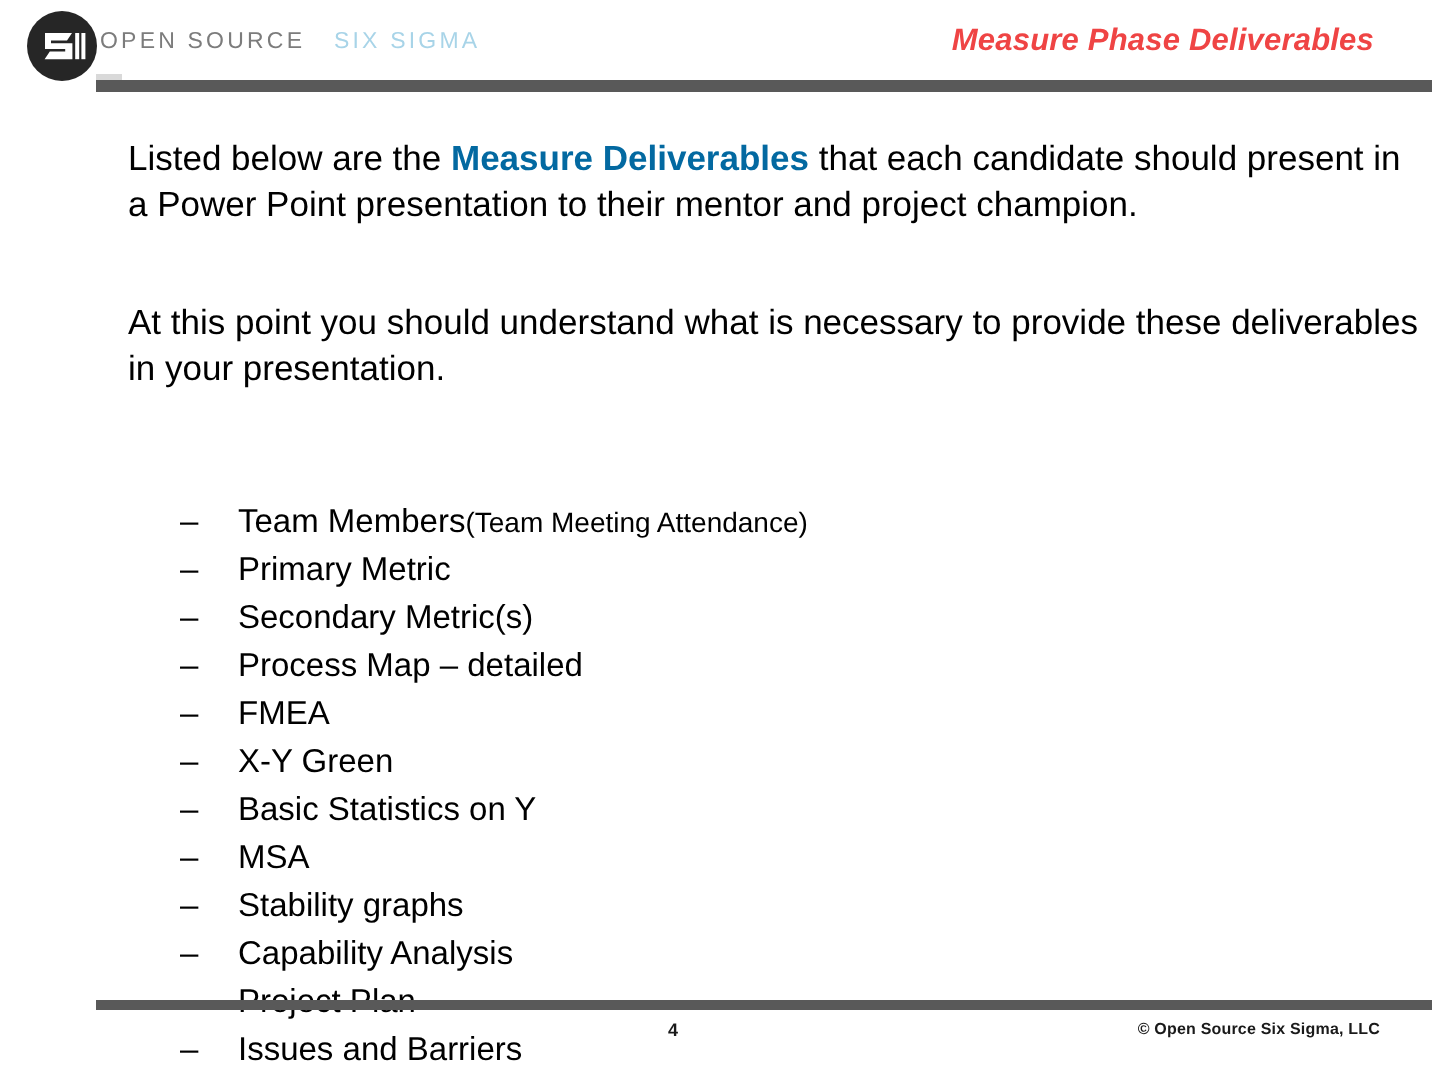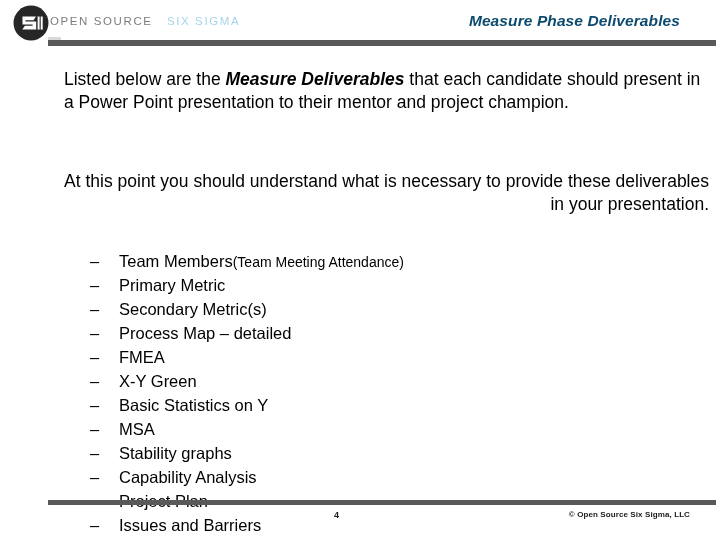--- a/index.html
+++ b/index.html
@@ -51,26 +51,26 @@
   }
   .brand-open-source {
     color: #7c7c7c;
   }
   .brand-six-sigma {
     color: #a8d4e8;
   }
 
   .slide-title {
     position: absolute;
-    right: 40px;
+    right: 33px;
     top: 12px;
     font-size: 15.5px;
     font-weight: bold;
     font-style: italic;
-    color: #0c4a6e;
+    color: #ef4444;
     white-space: nowrap;
     letter-spacing: 0.1px;
   }
 
   .header-rule {
     position: absolute;
     left: 48px;
     top: 40px;
     width: 668px;
     height: 6px;
@@ -92,26 +92,25 @@
     top: 68px;
     width: 645px;
   }
 
   .para {
     font-size: 17.5px;
     line-height: 23px;
     color: #000000;
   }
   .para-1 { margin: 0; }
-  .para-2 { margin: 56px 0 0 0; text-align: right; }
+  .para-2 { margin: 36px 0 0 0; }
 
   .emphasis {
     font-weight: bold;
-    font-style: italic;
-    color: #000000;
+    color: #0369a1;
   }
 
   
   .dash-list {
     position: absolute;
     left: 90px;
     top: 212px;
     width: 560px;
   }
   .dash-item {

